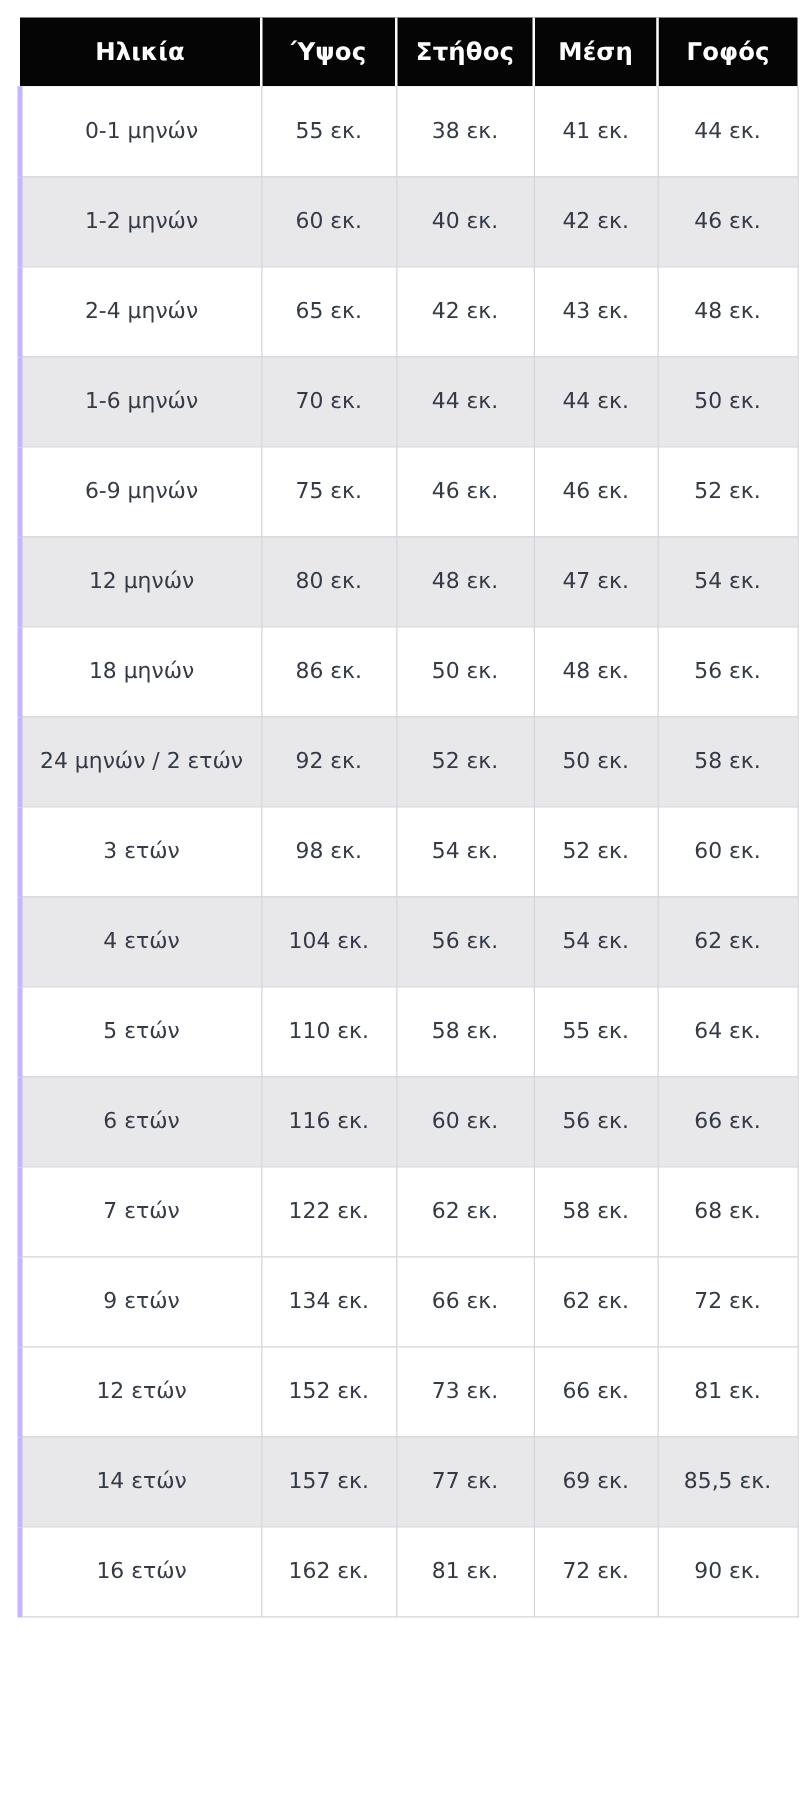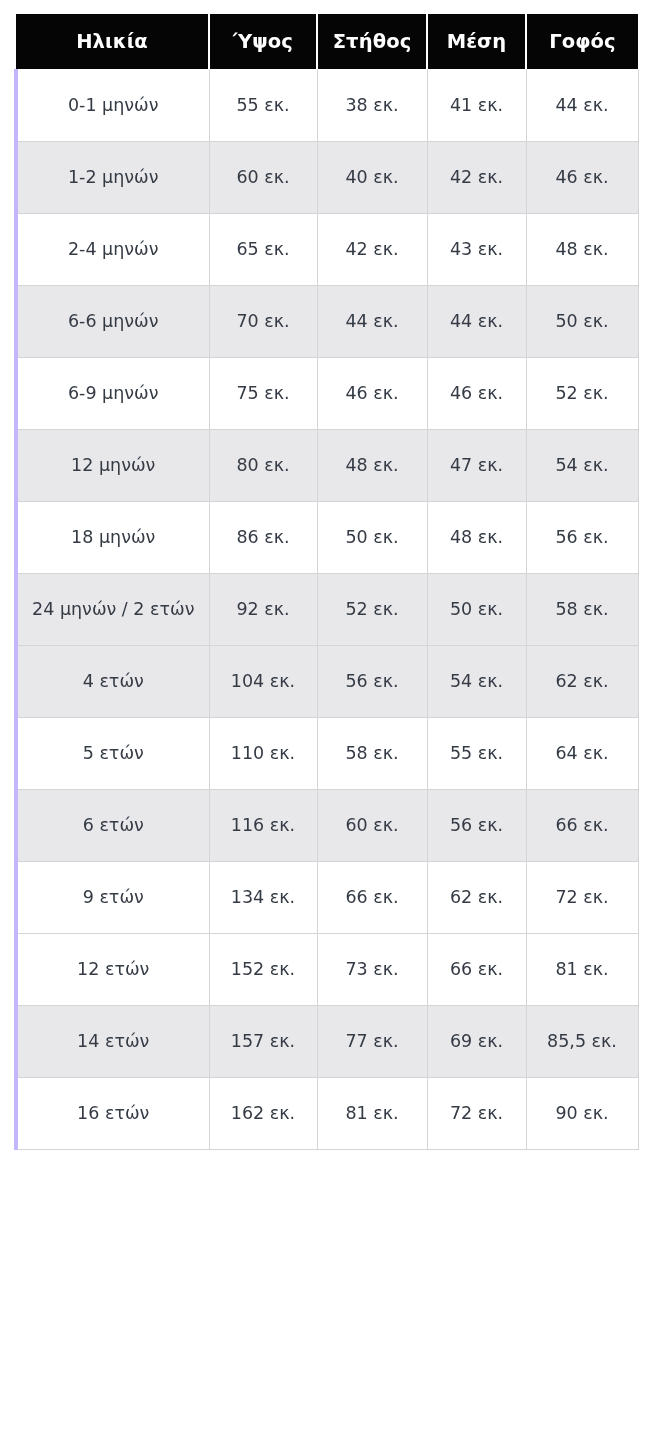--- a/index.html
+++ b/index.html
@@ -122,21 +122,21 @@
           <td>46 εκ.</td>
         </tr>
         <tr class="plain">
           <td>2-4 μηνών</td>
           <td>65 εκ.</td>
           <td>42 εκ.</td>
           <td>43 εκ.</td>
           <td>48 εκ.</td>
         </tr>
         <tr class="shaded">
-          <td>6-6 μηνών</td>
+          <td>1-6 μηνών</td>
           <td>70 εκ.</td>
           <td>44 εκ.</td>
           <td>44 εκ.</td>
           <td>50 εκ.</td>
         </tr>
         <tr class="plain">
           <td>6-9 μηνών</td>
           <td>75 εκ.</td>
           <td>46 εκ.</td>
           <td>46 εκ.</td>
@@ -156,20 +156,27 @@
           <td>48 εκ.</td>
           <td>56 εκ.</td>
         </tr>
         <tr class="shaded">
           <td>24 μηνών / 2 ετών</td>
           <td>92 εκ.</td>
           <td>52 εκ.</td>
           <td>50 εκ.</td>
           <td>58 εκ.</td>
         </tr>
+        <tr class="plain">
+          <td>3 ετών</td>
+          <td>98 εκ.</td>
+          <td>54 εκ.</td>
+          <td>52 εκ.</td>
+          <td>60 εκ.</td>
+        </tr>
         <tr class="shaded">
           <td>4 ετών</td>
           <td>104 εκ.</td>
           <td>56 εκ.</td>
           <td>54 εκ.</td>
           <td>62 εκ.</td>
         </tr>
         <tr class="plain">
           <td>5 ετών</td>
           <td>110 εκ.</td>
@@ -178,20 +185,27 @@
           <td>64 εκ.</td>
         </tr>
         <tr class="shaded">
           <td>6 ετών</td>
           <td>116 εκ.</td>
           <td>60 εκ.</td>
           <td>56 εκ.</td>
           <td>66 εκ.</td>
         </tr>
         <tr class="plain">
+          <td>7 ετών</td>
+          <td>122 εκ.</td>
+          <td>62 εκ.</td>
+          <td>58 εκ.</td>
+          <td>68 εκ.</td>
+        </tr>
+        <tr class="plain">
           <td>9 ετών</td>
           <td>134 εκ.</td>
           <td>66 εκ.</td>
           <td>62 εκ.</td>
           <td>72 εκ.</td>
         </tr>
         <tr class="plain">
           <td>12 ετών</td>
           <td>152 εκ.</td>
           <td>73 εκ.</td>

